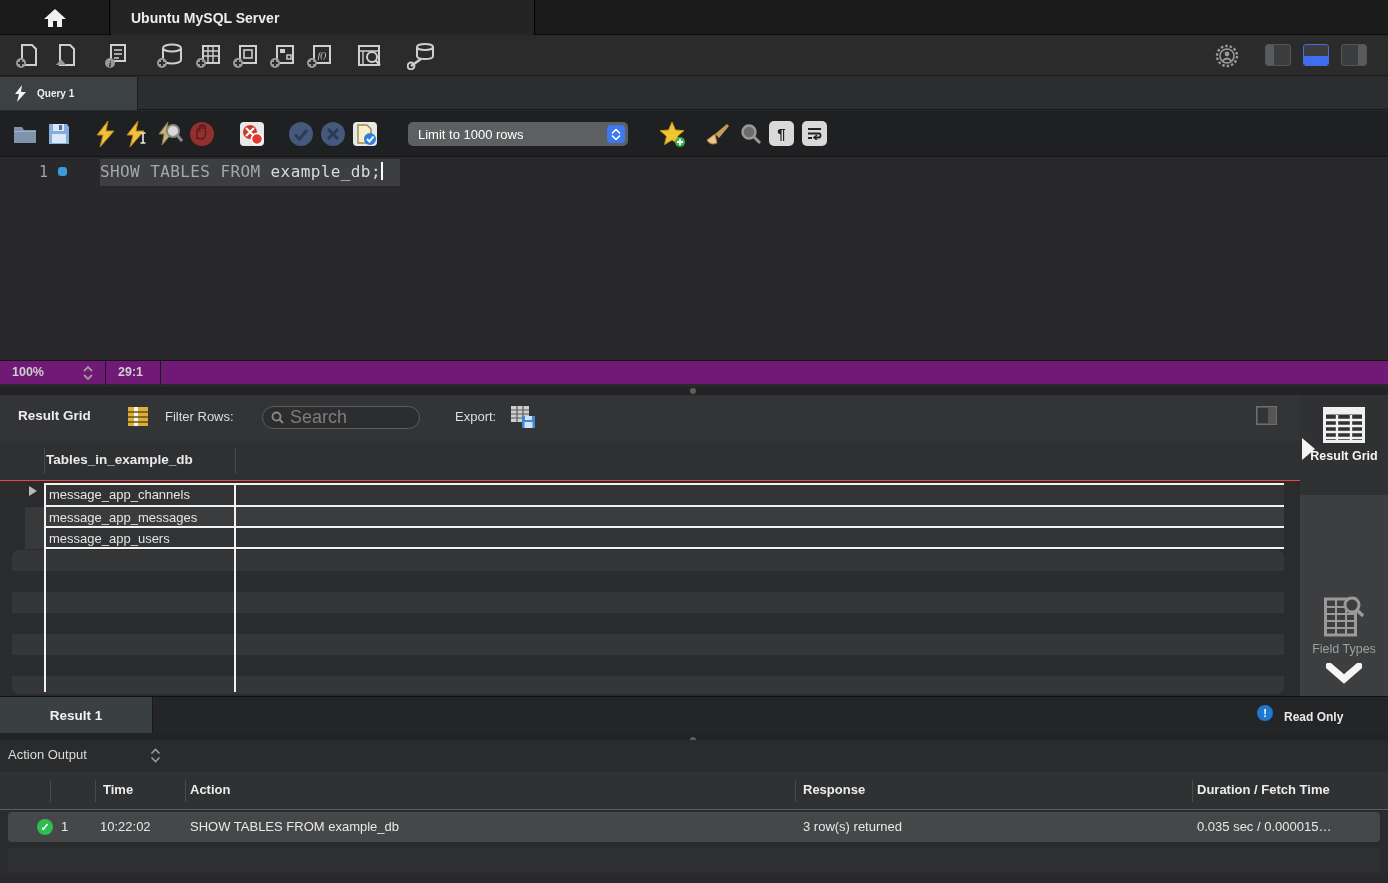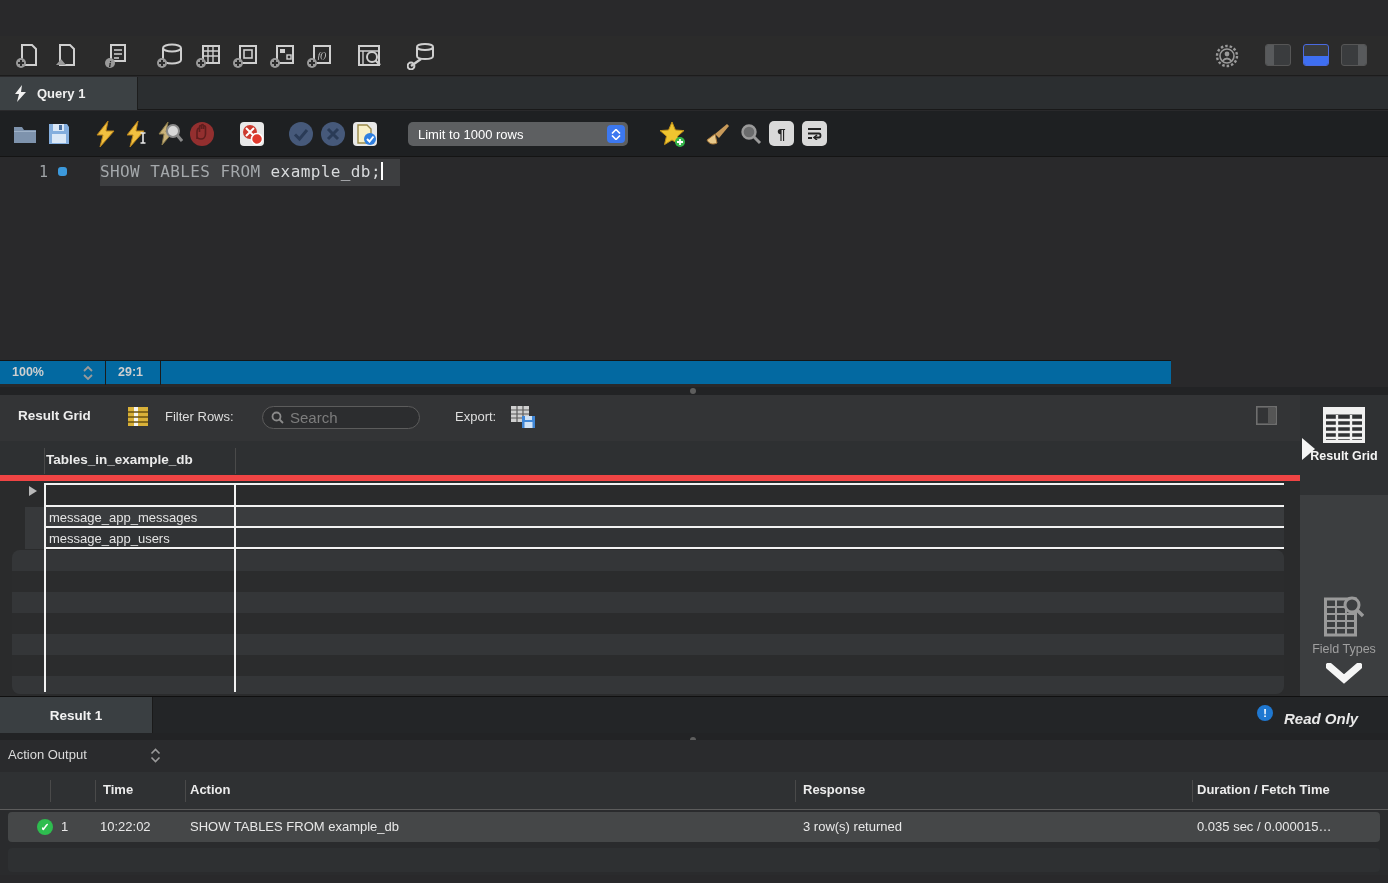--- a/index.html
+++ b/index.html
@@ -21,72 +21,72 @@
   .main-toolbar { left:0; top:36px; width:1388px; height:40px; background:#2b2b2b; border-bottom:1px solid #1c1c1c; }
   .tb-icon { position:absolute; top:5px; width:30px; height:30px; display:flex; align-items:center; justify-content:center; }
   .panel-btn { position:absolute; top:8px; width:26px; height:22px; border:1px solid #565656; border-radius:3px; background:#3a3c3e; overflow:hidden; }
   .panel-btn .seg { position:absolute; background:#585a5c; }
   .panel-btn.active { border-color:#4a6ae0; }
   .panel-btn.active .seg { background:#3e6ff2; }
 
   
   .querytabs { left:0; top:77px; width:1388px; height:33px; background:#2b2e30; border-bottom:1px solid #191919; }
   .query-tab { left:0; top:0; width:138px; height:33px; background:#3c4144; border-right:1px solid #1d1d1d; display:flex; align-items:center; gap:10px; padding-left:14px; }
-  .query-tab span { font-size:13px; font-weight:bold; color:#f0f0f0; }
+  .query-tab span { font-size:10px; font-weight:bold; color:#f0f0f0; }
 
   
   .query-toolbar { left:0; top:111px; width:1388px; height:46px; background:#1e2022; border-bottom:1px solid #141414; }
   .qt-icon { position:absolute; top:9px; width:28px; height:28px; display:flex; align-items:center; justify-content:center; }
   .limit-dd { position:absolute; left:408px; top:11px; width:220px; height:24px; background:#5d5f61; border-radius:5px; display:flex; align-items:center; padding-left:10px; color:#fff; font-size:13px; }
   .limit-dd .stepper { position:absolute; right:3px; top:3px; width:18px; height:18px; background:#3c78f0; border-radius:4px; display:flex; flex-direction:column; align-items:center; justify-content:center; gap:1px; }
   .sq-btn { position:absolute; top:10px; width:25px; height:25px; background:#d9d9d9; border-radius:5px; display:flex; align-items:center; justify-content:center; color:#222; font-weight:bold; }
 
   
   .editor { left:0; top:158px; width:1388px; height:205px; background:#29292b; font-family:"DejaVu Sans Mono", monospace; }
   .stmt-highlight { left:100px; top:1px; width:300px; height:27px; background:#3d3e40; }
   .gutter-num { left:24px; top:5px; width:24px; text-align:right; color:#9fa3a6; font-size:15px; }
   .bp-dot { left:58px; top:9px; width:9px; height:9px; border-radius:3px; background:#3c99dc; }
   .code-line { left:100px; top:4px; font-size:16px; letter-spacing:0.4px; white-space:pre; }
   .kw { color:#a4a8ab; }
   .ident { color:#d8dadc; }
   .caret { display:inline-block; width:2px; height:18px; background:#fff; vertical-align:-3px; }
 
   
-  .ed-status { left:0; top:360px; width:1171px; height:24px; background:#0369a1; border-top:1px solid #151515; }
+  .ed-status { left:0; top:360px; width:1388px; height:24px; background:#701a75; border-top:1px solid #151515; }
   .ed-status .vdiv { position:absolute; top:0; width:1px; height:24px; background:#1b1b1b; }
   .status-txt { position:absolute; top:4px; font-size:12.5px; color:#cfcfcf; font-weight:bold; }
 
   .splitter { left:0; width:1388px; background:#222325; }
   .split-dot { position:absolute; left:690px; width:6px; height:6px; border-radius:50%; background:#5e5e5e; }
 
   
   .rg-toolbar { left:0; top:395px; width:1388px; height:46px; background:#333436; }
   .rg-title { position:absolute; left:18px; top:13px; font-size:13.5px; font-weight:bold; color:#ededed; }
   .rg-label { position:absolute; top:14px; font-size:13px; color:#dedede; }
   .search-box { position:absolute; left:262px; top:11px; width:158px; height:23px; border:1px solid #5c5c5c; border-radius:12px; background:#2c2d2f; display:flex; align-items:center; padding:0 8px; gap:6px; }
-  .search-box input { background:transparent; border:none; outline:none; color:#bef264; font-size:15px; width:110px; font-family:"Liberation Sans",sans-serif; }
+  .search-box input { background:transparent; border:none; outline:none; color:#bef264; font-size:18px; width:110px; font-family:"Liberation Sans",sans-serif; }
   .search-box input::placeholder { color:#7d7d7d; }
 
-  .rg-header { left:0; top:441px; width:1300px; height:40px; background:#2e3032; border-bottom:6px solid #ef4444; }
+  .rg-header { left:0; top:441px; width:1300px; height:40px; background:#2e3032; border-bottom:1px solid #ef4444; }
   .rg-colhead { position:absolute; left:46px; top:11px; font-size:13.5px; font-weight:bold; color:#eaeaea; }
   .hdr-div { position:absolute; top:7px; width:1px; height:26px; background:#4a4a4a; }
 
   .rg-body { left:0; top:481px; width:1300px; height:215px; background:#2a2b2c; overflow:hidden; }
   .grid-row { position:absolute; left:45px; width:1239px; height:21px; color:#e4e4e4; font-size:13px; line-height:21px; padding-left:4px; }
   .gutter-cell { position:absolute; left:25px; width:19px; height:21px; background:#37393b; }
   .hline { position:absolute; left:44px; width:1240px; height:2px; background:#f2f2f2; }
   .vline { position:absolute; top:2px; width:2px; height:209px; background:#f2f2f2; }
   .stripes { position:absolute; left:12px; top:69px; width:1272px; height:144px; border-radius:8px;
     background:repeating-linear-gradient(to bottom, #343638 0 21px, #2b2c2d 21px 42px); }
   .row-tri { position:absolute; left:29px; top:5px; width:0; height:0; border-left:8px solid #b9b9b9; border-top:5px solid transparent; border-bottom:5px solid transparent; }
 
   .result-tabbar { left:0; top:696px; width:1388px; height:37px; background:#232527; border-top:1px solid #101010; overflow:hidden; }
   .result-tab { position:absolute; left:0; top:0; width:153px; height:37px; background:#3a3f42; border-right:1px solid #1a1a1a; display:flex; align-items:center; justify-content:center; }
   .result-tab span { font-size:13.5px; font-weight:bold; color:#f2f2f2; }
-  .readonly-lbl { position:absolute; left:1284px; top:13px; font-size:15px; font-weight:bold; color:#e8e8e8;font-style:italic; }
+  .readonly-lbl { position:absolute; left:1284px; top:13px; font-size:12px; font-weight:bold; color:#e8e8e8; }
 
   
   .side-panel { left:1300px; top:395px; width:88px; height:301px; background:#3c3e40; }
   .side-active-bg { position:absolute; left:0; top:0; width:88px; height:100px; background:#2f3133; }
   .side-arrow { position:absolute; left:2px; top:43px; width:0; height:0; border-left:13px solid #f5f5f5; border-top:11px solid transparent; border-bottom:11px solid transparent; }
   .side-item { position:absolute; left:0; width:88px; text-align:center; }
   .side-item .lbl { font-size:12.5px; line-height:15px; }
   .side-item.on .lbl { color:#f5f5f5; font-weight:bold; }
   .side-item.off .lbl { color:#a0a0a0; }
 
@@ -102,20 +102,30 @@
   .check-circle { position:absolute; left:29px; top:7px; width:16px; height:16px; border-radius:50%; background:#2ebd4f; color:#fff; font-size:11px; font-weight:bold; text-align:center; line-height:16px; }
   .info-circle { width:16px; height:16px; border-radius:50%; background:#1f78d1; color:#fff; font-size:11px; font-weight:bold; text-align:center; line-height:16px; }
 
   svg { display:block; }
 </style>
 </head>
 <body>
 
 <div id="app">
 
+  <div class="abs toptabs">
+    <div class="abs home-tab">
+      <svg width="24" height="20" viewBox="0 0 24 20">
+        <path d="M12 1 L23 11 L19 11 L19 19 L14 19 L14 13 L10 13 L10 19 L5 19 L5 11 L1 11 Z" fill="#f0f0f0"></path>
+      </svg>
+    </div>
+    <div class="abs conn-tab">
+      <span>Ubuntu MySQL Server</span>
+    </div>
+  </div>
 
   <div class="abs main-toolbar">
     <div class="tb-icon" style="left:13px">
       <svg width="26" height="26" viewBox="0 0 26 26">
           <path d="M7 2 h10 l4 4 v16 h-14 Z" fill="none" stroke="#cfcfcf" stroke-width="2"></path>
           <circle cx="6" cy="20" r="5" fill="#9a9a9a"></circle>
           <path d="M6 17 v6 M3 20 h6" stroke="#2b2b2b" stroke-width="2"></path>
         </svg>
     </div>
     <div class="tb-icon" style="left:51px">
@@ -389,20 +399,21 @@
 
   <div class="abs rg-header">
     <div class="hdr-div" style="left:44px"></div>
     <div class="rg-colhead">Tables_in_example_db</div>
     <div class="hdr-div" style="left:235px"></div>
   </div>
 
   <div class="abs rg-body">
     <div class="stripes"></div>
 
+    <div class="grid-row" style="top:3px;background:#313335">message_app_channels</div>
     <div class="grid-row" style="top:47px;background:#313335">message_app_users</div>
     <div class="grid-row" style="top:26px;background:#3a3c3e">message_app_messages</div>
 
     <div class="gutter-cell" style="top:26px"></div>
     <div class="gutter-cell" style="top:47px"></div>
     <div class="row-tri"></div>
 
     <div class="hline" style="top:2px"></div>
     <div class="hline" style="top:24px"></div>
     <div class="hline" style="top:45px"></div>

